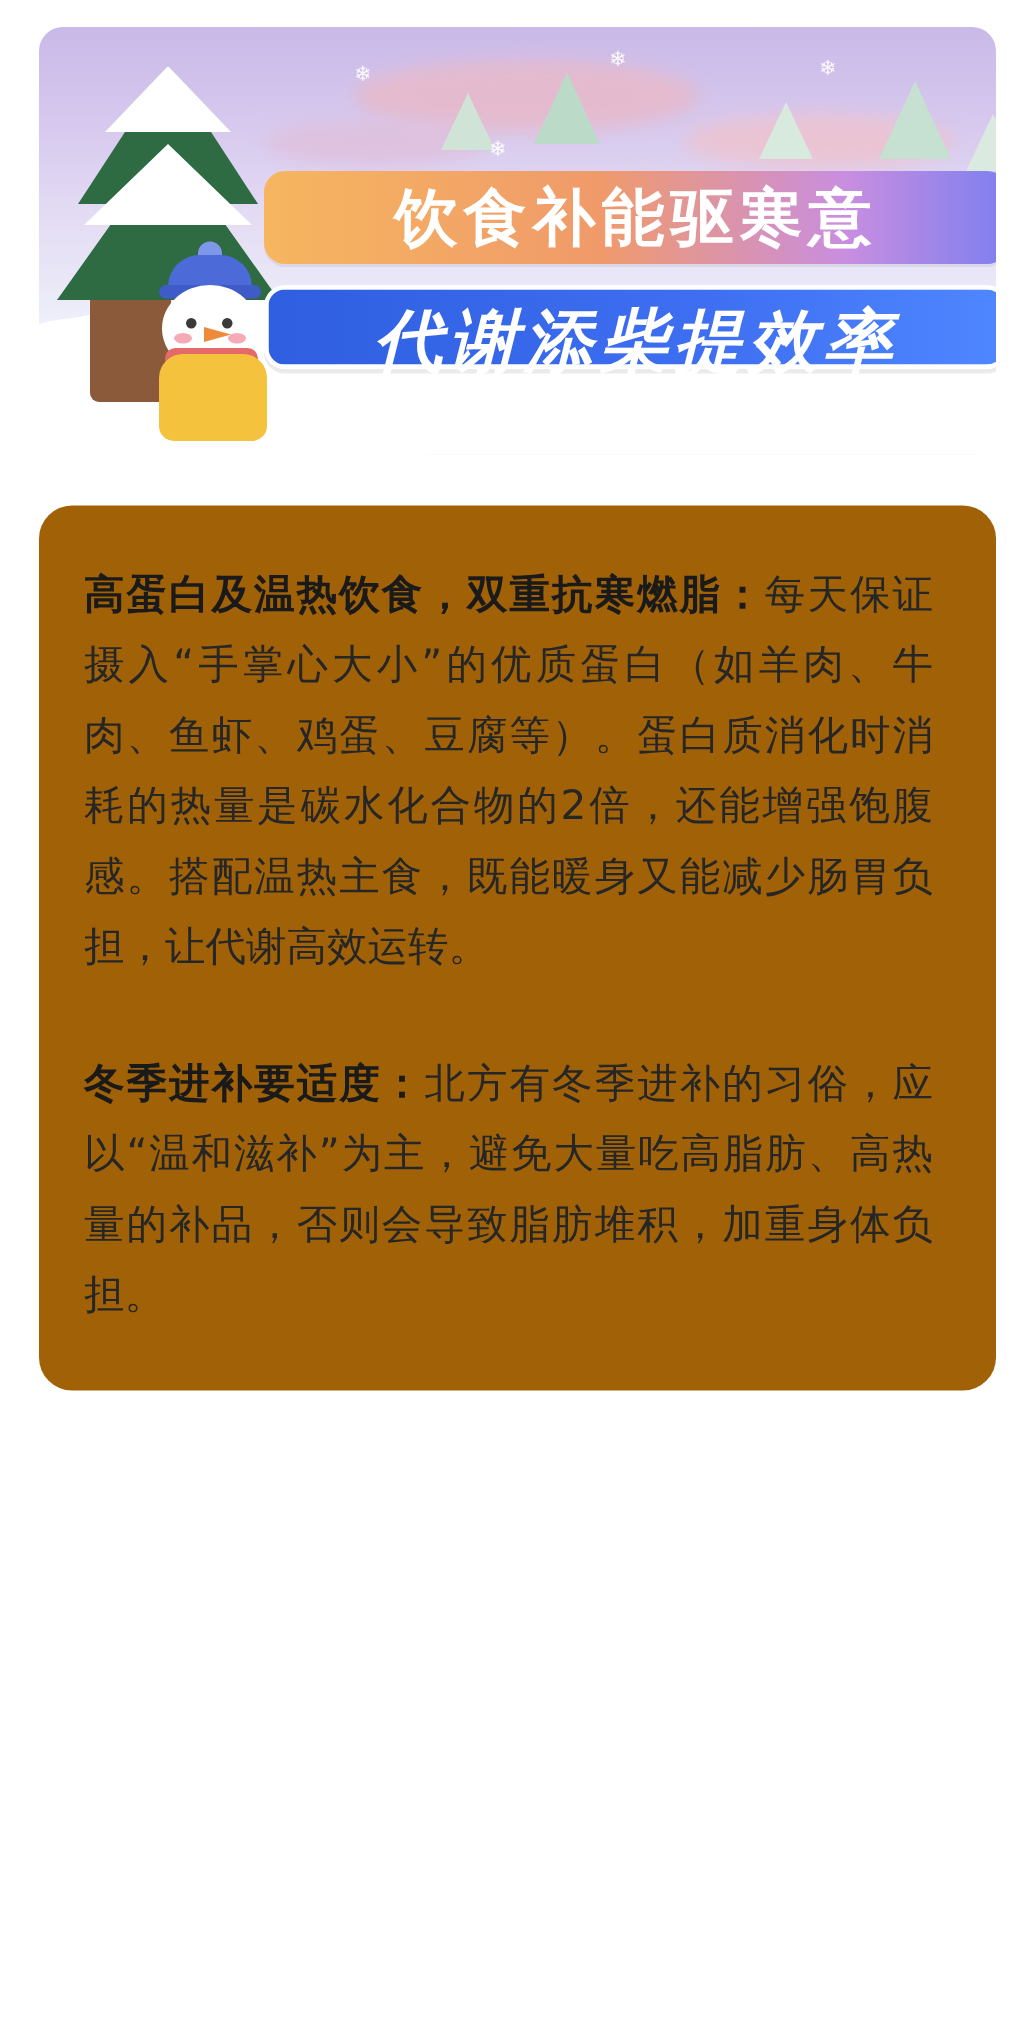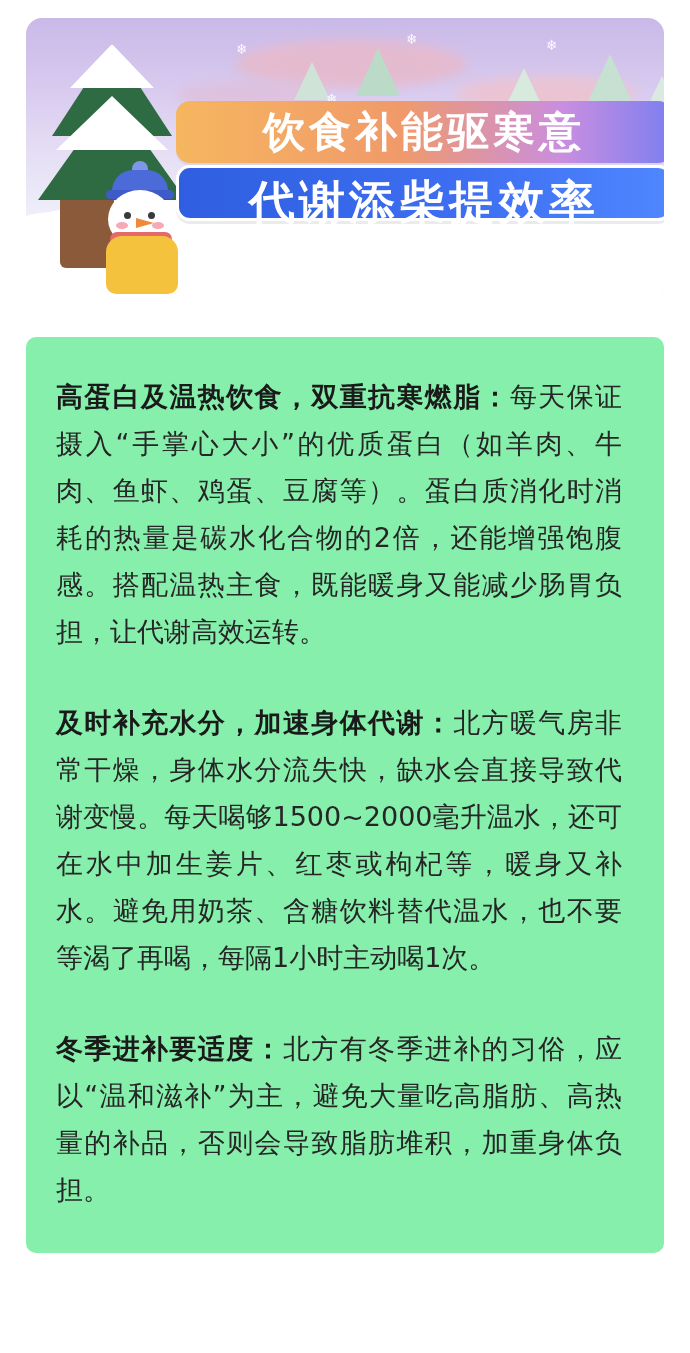--- a/index.html
+++ b/index.html
@@ -157,54 +157,55 @@
   }
   .snowman .scarf {
     position:absolute; left:10px; top:62px; width:62px; height:14px;
     background:#e46a6a; border-radius:8px;
   }
 
   
   .plates {
     position: absolute;
     left: 150px;
-    top: 83px;
+    top: 96px;
     width: 496px;
   }
   .plate {
     border-radius: 14px;
     text-align: center;
     font-weight: 700;
     letter-spacing: 4px;
     color: #ffffff;
     font-family: "DejaVu Sans", "Liberation Sans", sans-serif;
   }
   .plate.top {
     height: 62px;
     line-height: 62px;
     font-size: 42px;
     background: linear-gradient(90deg, #f6b65f 0%, #f09a6a 45%, #c98ee0 78%, #7d7ff0 100%);
     box-shadow: 0 2px 0 rgba(0,0,0,.06);
   }
   .plate.bottom {
-    margin-top: 2px;
+    margin-top: 14px;
     height: 56px;
     line-height: 68px;
     font-size: 46px;
     background: linear-gradient(90deg, #2f5fe0 0%, #3e6ff2 60%, #4f87ff 100%);
     border: 3px solid #ffffff;
     box-sizing: border-box;
     box-shadow: 0 3px 0 rgba(0,0,0,.08);
+    font-style: italic;
   }
 
   
   .content-card {
     margin: 34px 26px 30px 26px;
-    background: #86efac;
-    border-radius: 10px;
+    background: #a16207;
+    border-radius: 22px;
     padding: 36px 42px 40px 30px;
     box-sizing: border-box;
   }
   .para {
     color: #262626;
     font-size: 27px;
     line-height: 47px;
     text-align: justify;
     text-justify: inter-ideograph;
     margin: 0 0 44px 0;
@@ -270,22 +271,19 @@
       <div class="plate bottom">代谢添柴提效率</div>
     </div>
   </div>
 
   <div class="content-card">
 
     <p class="para">
       <span class="lead">高蛋白及温热饮食，双重抗寒燃脂：</span><span>每天保证摄入“手掌心大小”的优质蛋白（如羊肉、牛肉、鱼虾、鸡蛋、豆腐等）。蛋白质消化时消耗的热量是碳水化合物的2倍，还能增强饱腹感。搭配温热主食，既能暖身又能减少肠胃负担，让代谢高效运转。</span>
     </p>
 
-    <p class="para">
-      <span class="lead">及时补充水分，加速身体代谢：</span><span>北方暖气房非常干燥，身体水分流失快，缺水会直接导致代谢变慢。每天喝够1500~2000毫升温水，还可在水中加生姜片、红枣或枸杞等，暖身又补水。避免用奶茶、含糖饮料替代温水，也不要等渴了再喝，每隔1小时主动喝1次。</span>
-    </p>
 
     <p class="para">
       <span class="lead">冬季进补要适度：</span><span>北方有冬季进补的习俗，应以“温和滋补”为主，避免大量吃高脂肪、高热量的补品，否则会导致脂肪堆积，加重身体负担。</span>
     </p>
 
   </div>
 </div>
 
 </body></html>

